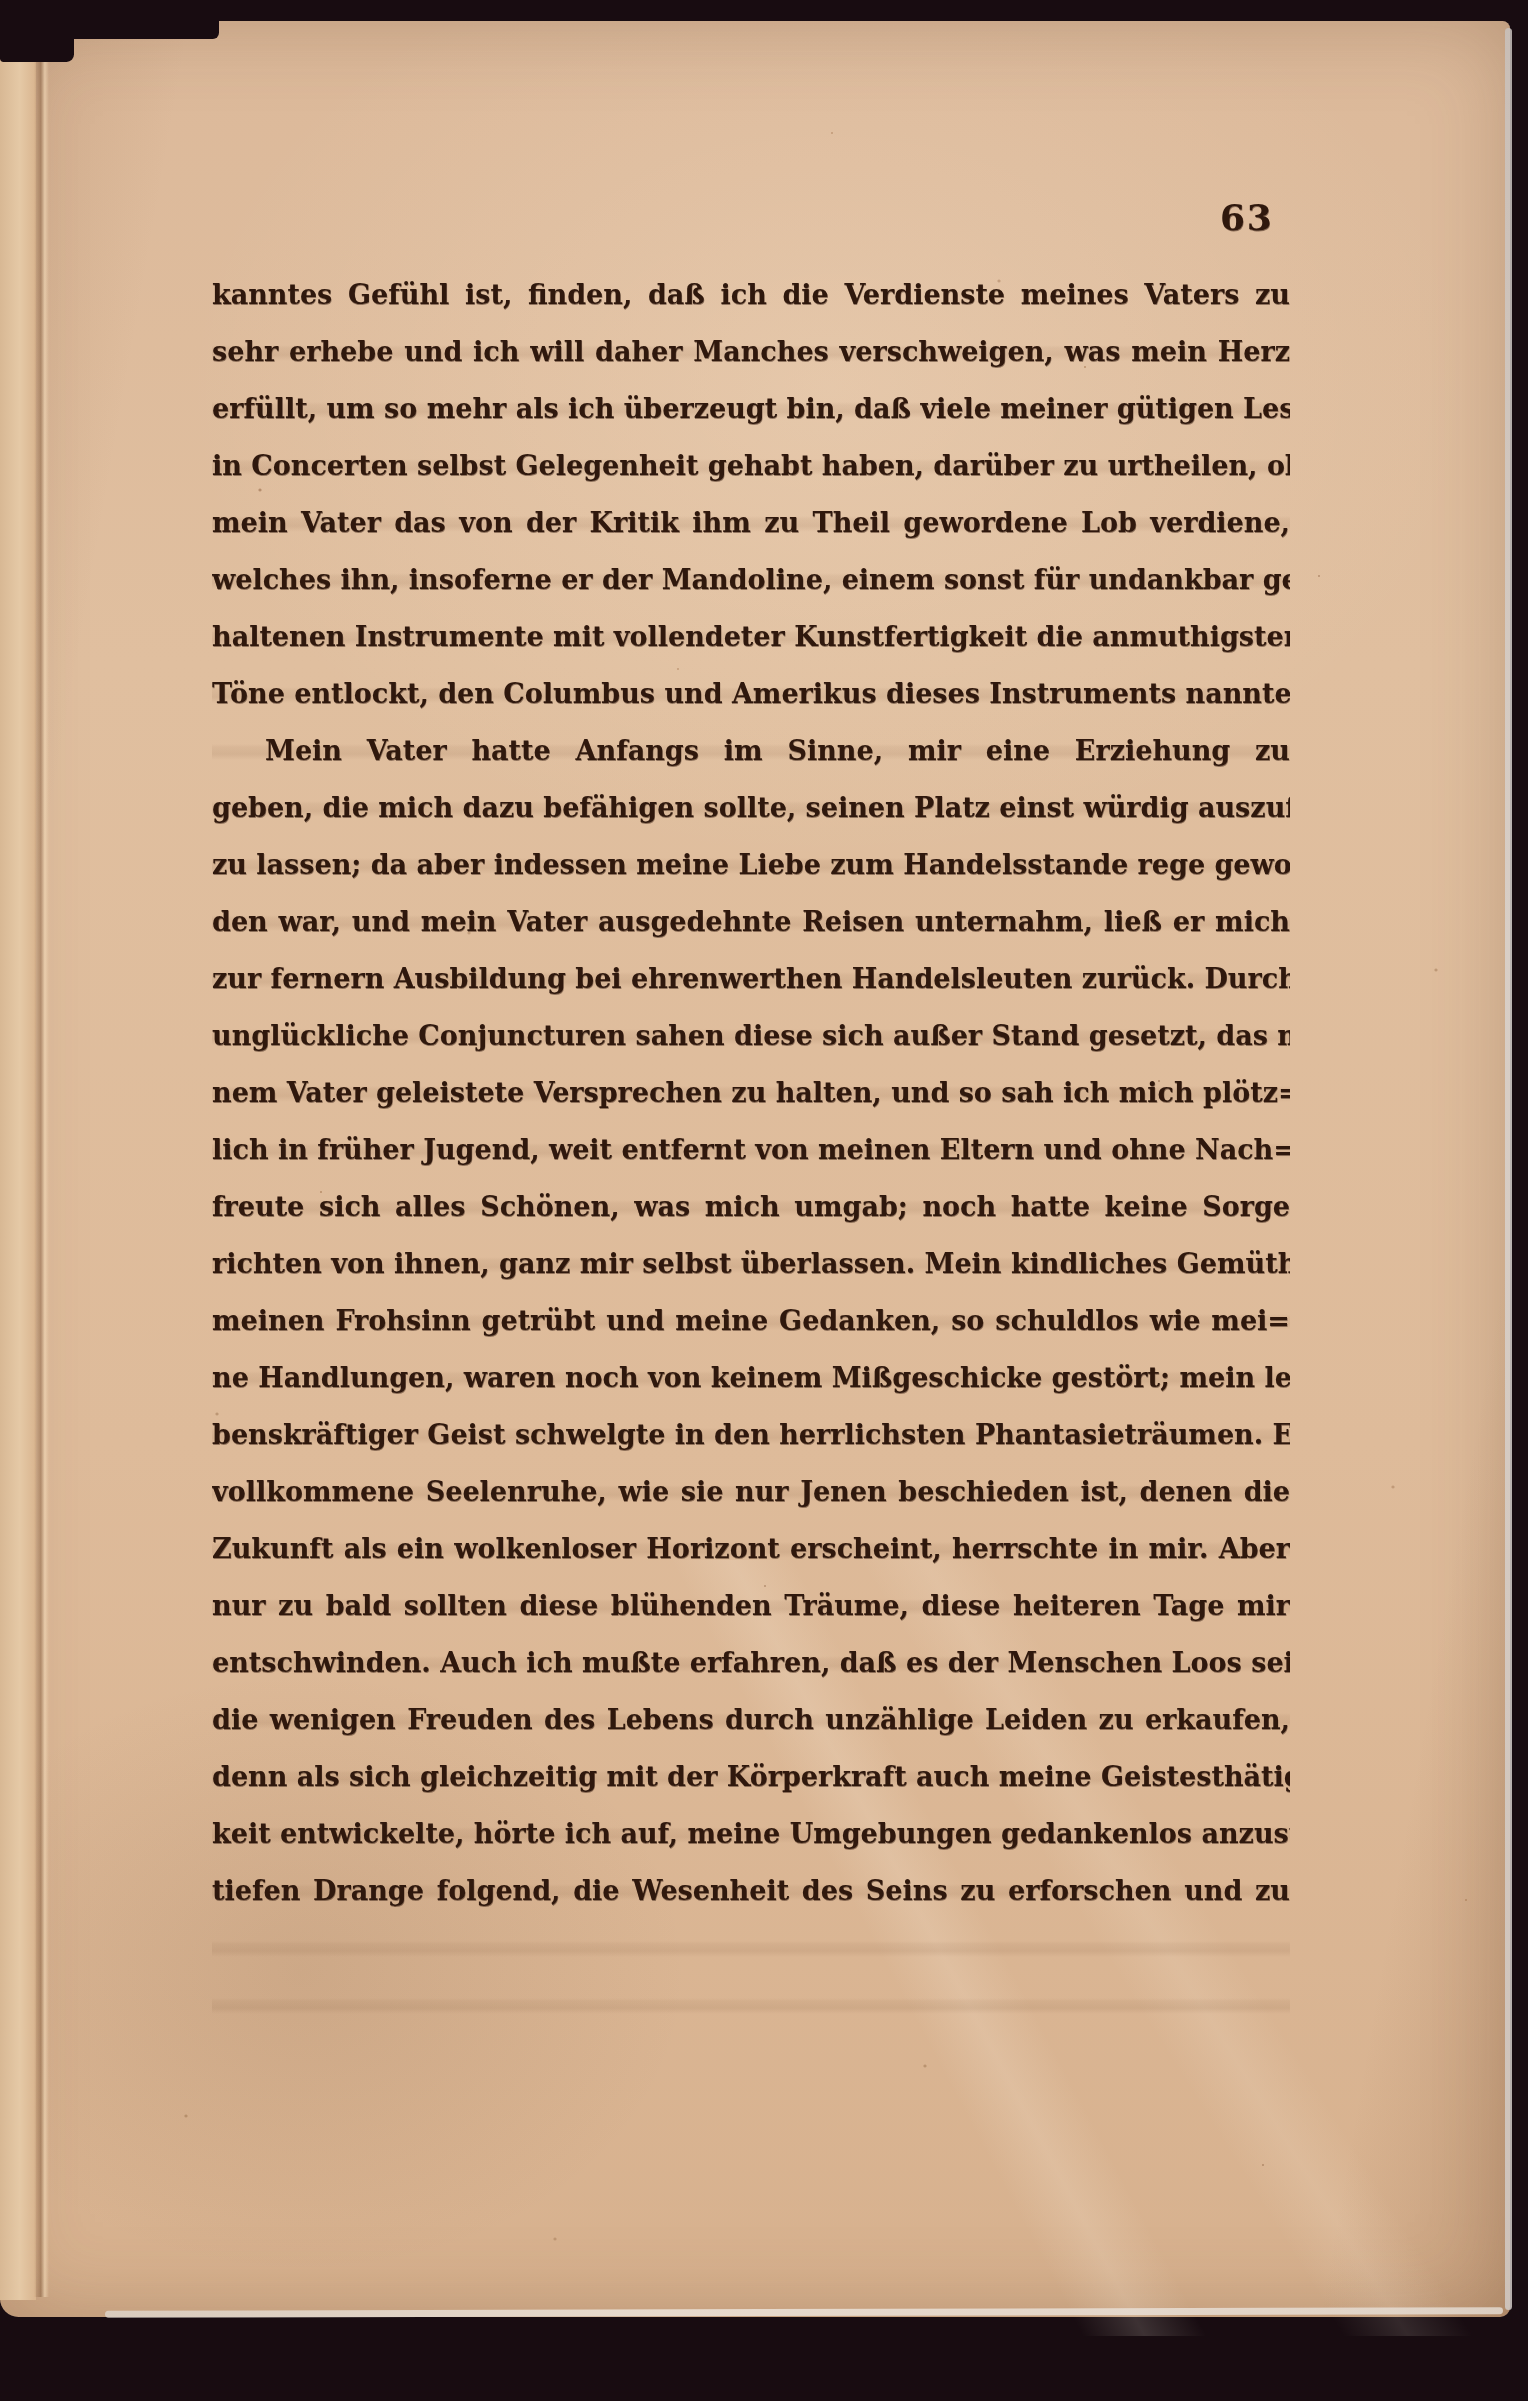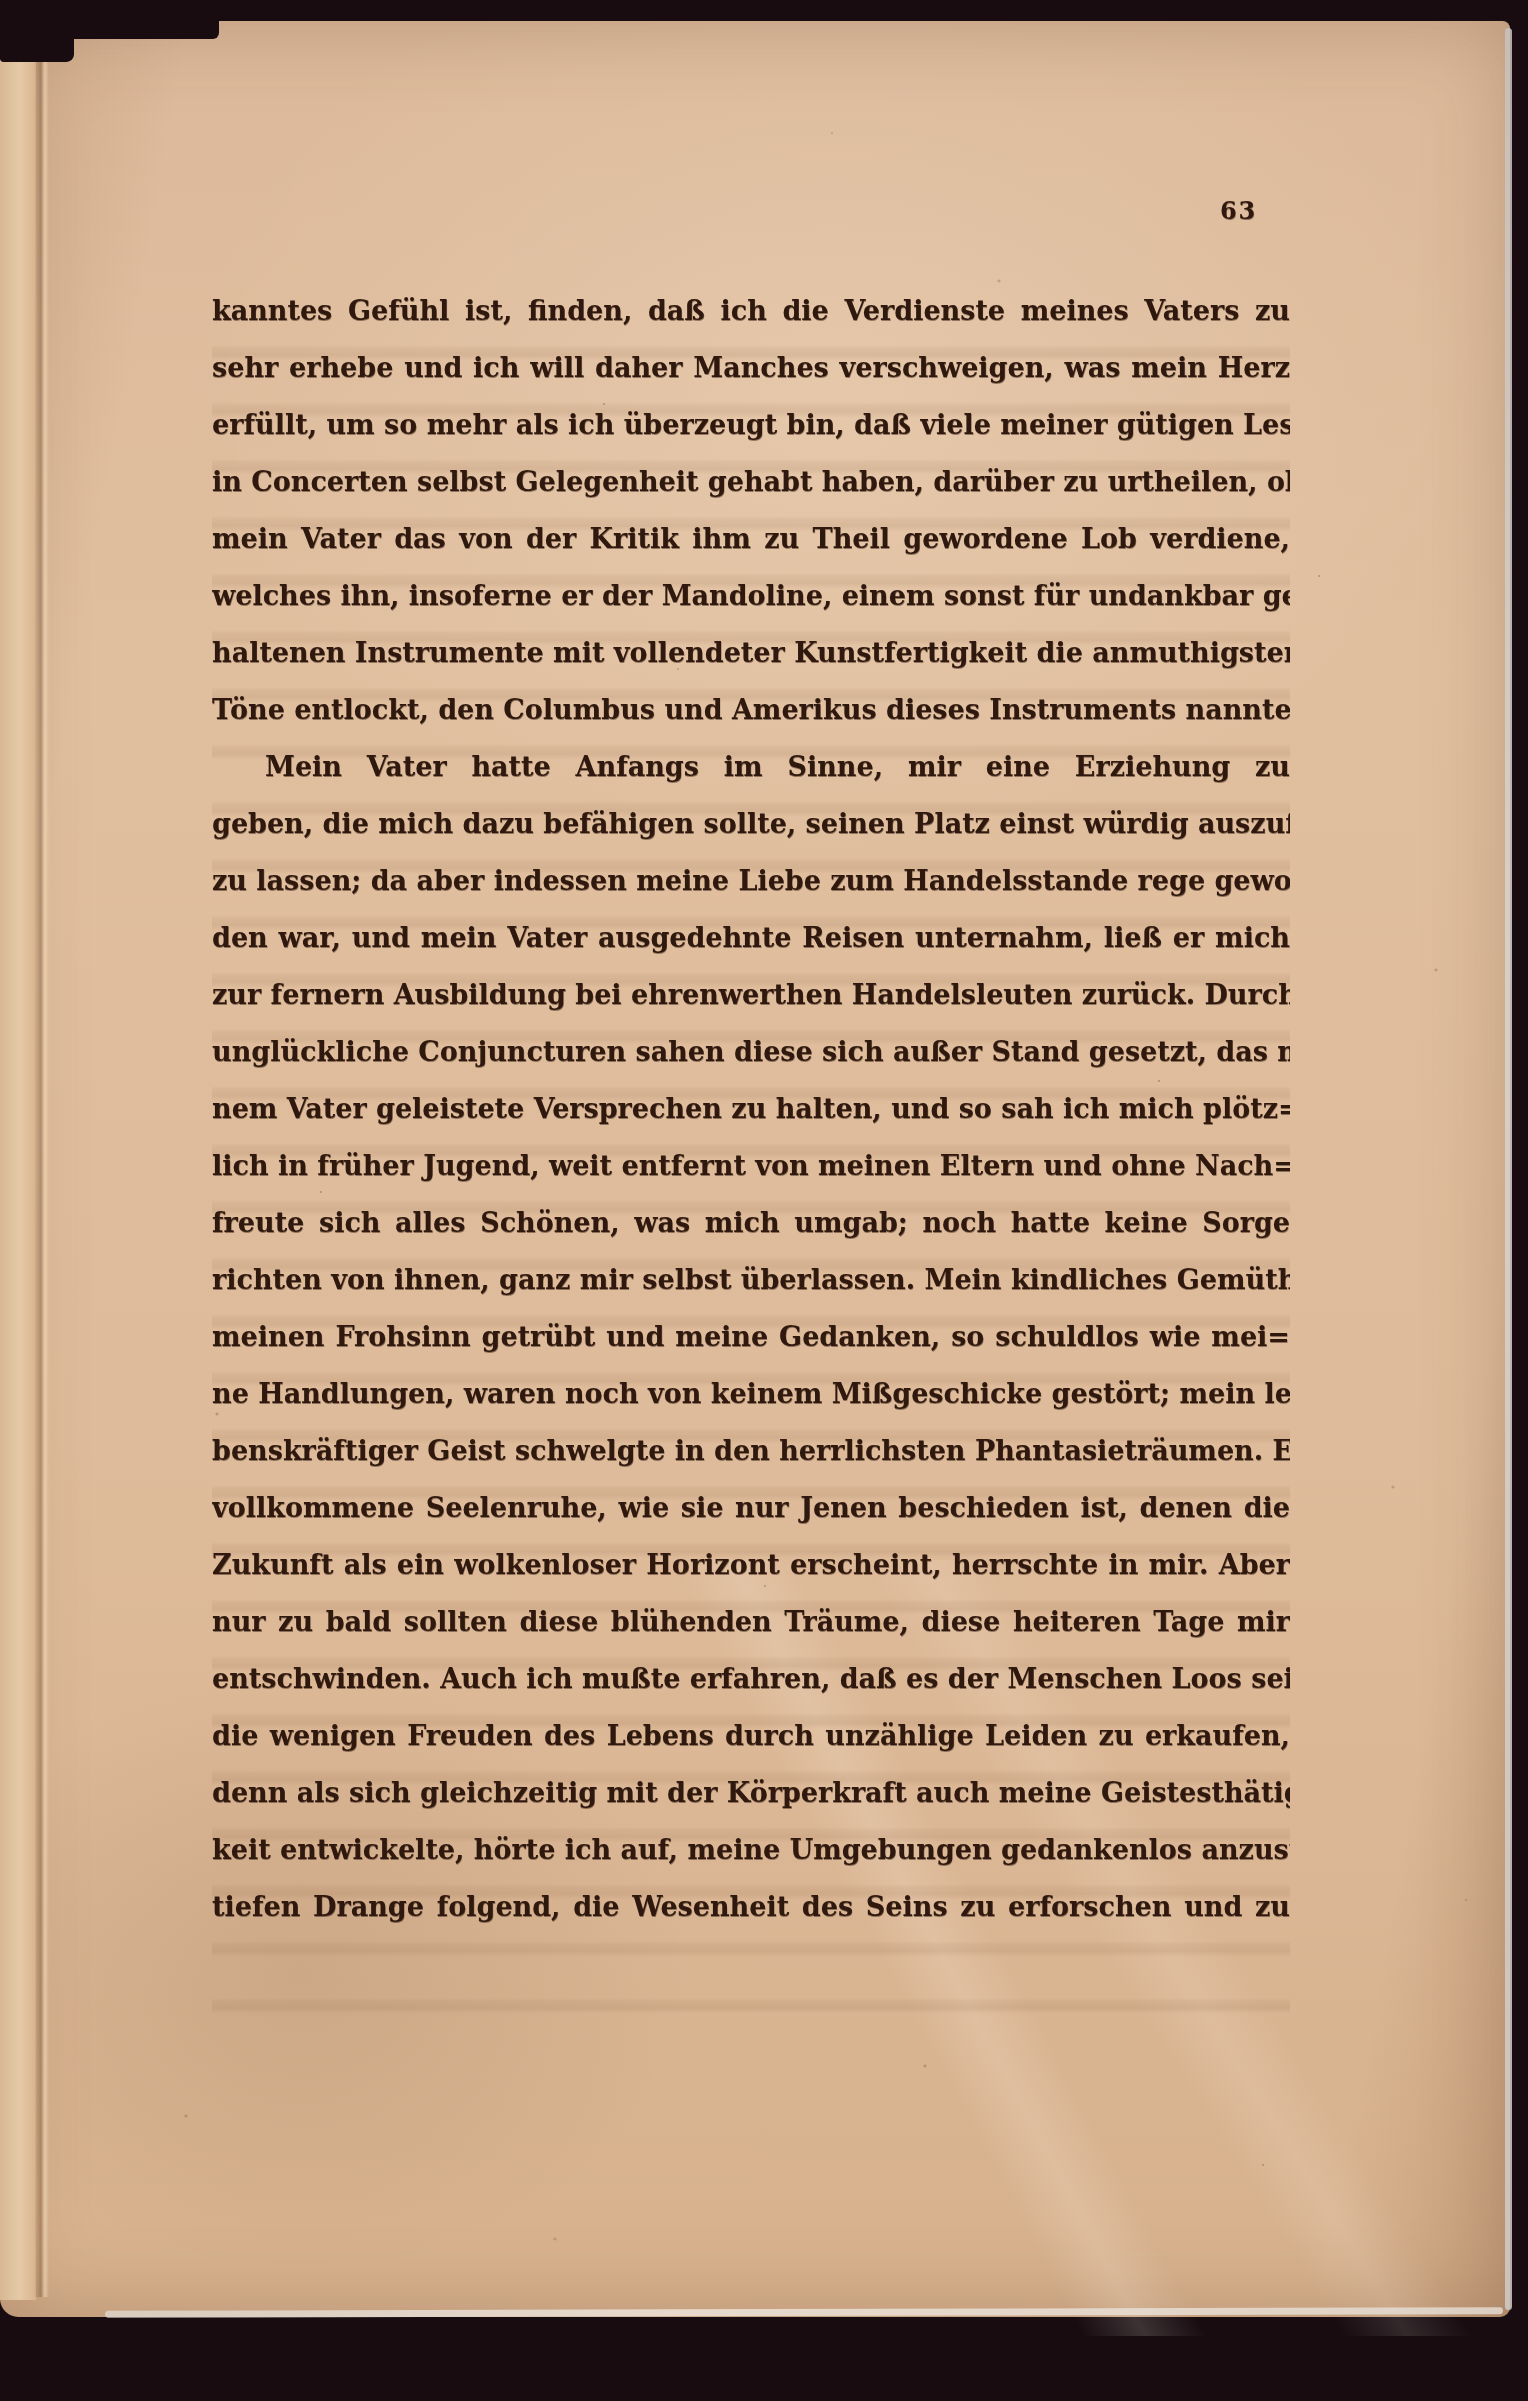--- a/index.html
+++ b/index.html
@@ -108,28 +108,28 @@
       rgba(125,85,55,0.07) 37px,
       rgba(125,85,55,0.12) 44px,
       transparent 50px,
       transparent 57px);
     pointer-events:none;
   }
   
   .page-number{
     position:absolute;
     left:1220px; top:196px;
-    font-size:24px; font-weight:bold;
+    font-size:36px; font-weight:bold;
     letter-spacing:1.8px;
     color:var(--ink);
     text-shadow:0.4px 0.5px 0.5px rgba(45,20,8,0.5);
   }
   .textblock{
     position:absolute;
-    left:212px; top:282px;
+    left:212px; top:266px;
     width:1078px;
     color:var(--ink);
   }
   .line{
     font-size:27px;
     font-weight:bold;
     line-height:57px;
     height:57px;
     overflow:hidden;
     text-align:justify;

